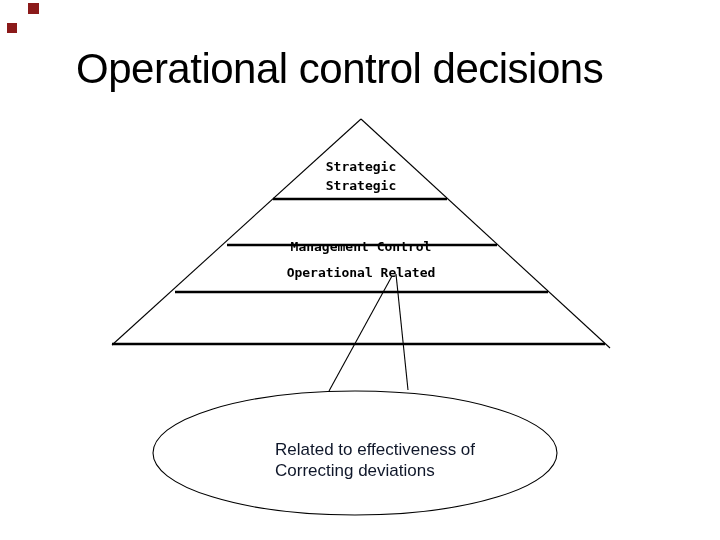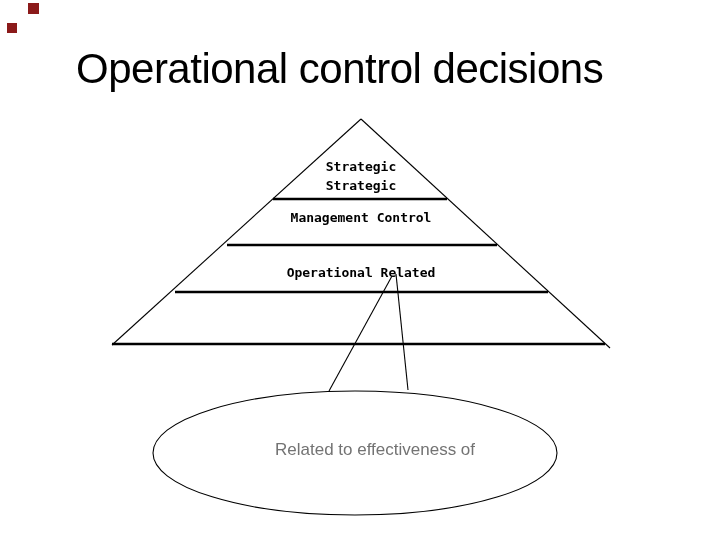--- a/index.html
+++ b/index.html
@@ -24,21 +24,21 @@
   .diagram .thin{stroke:#000;stroke-width:1.1;fill:none;}
   .diagram .thick{stroke:#000;stroke-width:2.4;fill:none;}
   .pyr-label{
     position:absolute;left:361px;transform:translateX(-50%);
     font-family:"DejaVu Sans Mono",monospace;
     font-size:13px;font-weight:bold;line-height:19px;
     color:#000;text-align:center;white-space:nowrap;
   }
   .callout-text{
     position:absolute;left:275px;top:439px;
-    font-size:17px;line-height:21px;color:#737373;
+    font-size:17px;line-height:21px;color:#0f172a;
     font-family:"Liberation Sans",sans-serif;
     white-space:nowrap;
   }
 </style>
 </head>
 <body>
 
 <div class="slide">
 
   <div class="decor decor-1" style="background: rgb(139, 26, 26);"></div>
@@ -61,26 +61,27 @@
     <line class="thin" x1="396" y1="274" x2="408" y2="390"></line>
 
     <ellipse class="thin" cx="355" cy="453" rx="202" ry="62"></ellipse>
   </svg>
 
   <div class="pyr-label" style="top:157px">
     <div>Strategic</div>
     <div>Strategic</div>
   </div>
 
-  <div class="pyr-label" style="top:208px">
+  <div class="pyr-label" style="top:237px">
     <div>Management Control</div>
   </div>
 
   <div class="pyr-label" style="top:263px">
     <div>Operational Related</div>
   </div>
 
 
   <div class="callout-text">
     <div>Related to effectiveness of</div>
+    <div>Correcting deviations</div>
   </div>
 
 </div>
 
 </body></html>

